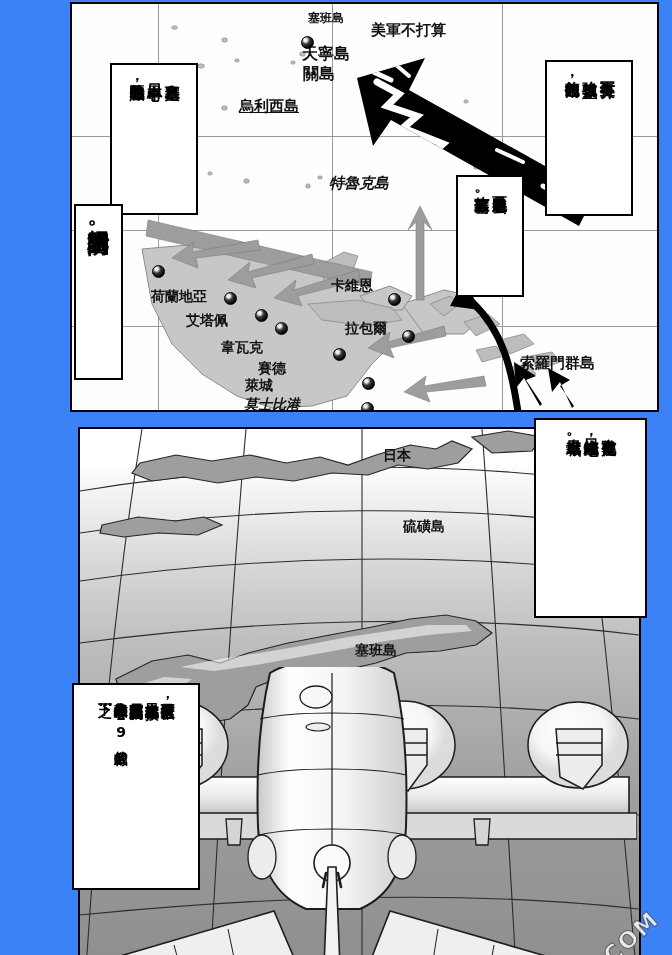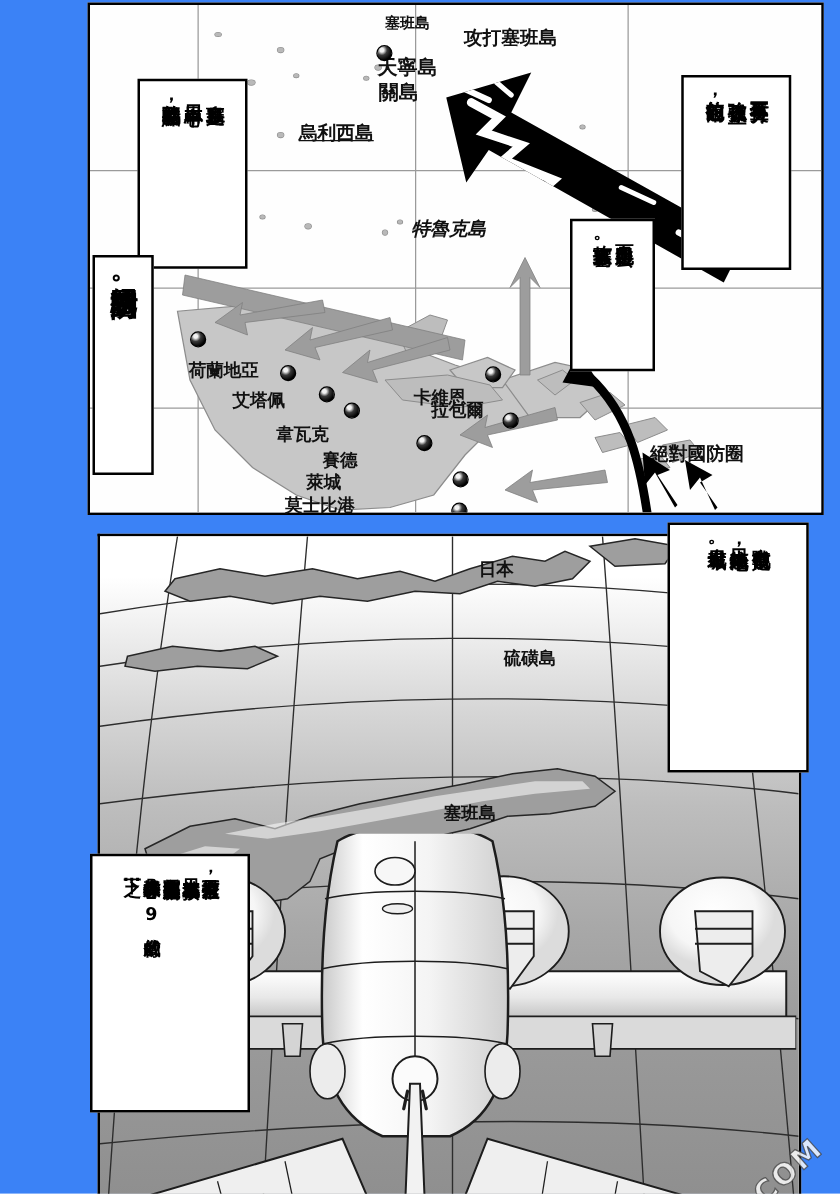--- a/index.html
+++ b/index.html
@@ -168,34 +168,34 @@
       <div class="dot" style="left:203px;top:318px;"></div>
       <div class="dot" style="left:261px;top:344px;"></div>
       <div class="dot" style="left:290px;top:373px;"></div>
       <div class="dot" style="left:289px;top:398px;"></div>
       <div class="dot" style="left:316px;top:289px;"></div>
       <div class="dot" style="left:330px;top:326px;"></div>
     </div>
   </div>
 
   <div class="mlabel" style="left:308px;top:10px;font-size:12px;">塞班島</div>
-  <div class="mlabel" style="left:371px;top:21px;font-size:15px;">攻打塞班島</div>
+  <div class="mlabel" style="left:371px;top:21px;font-size:15px;">美軍不打算</div>
   <div class="mlabel" style="left:302px;top:44px;font-size:16px;">天寧島</div>
   <div class="mlabel" style="left:292px;top:64px;font-size:16px;padding-left:11px;">關島</div>
   <div class="mlabel" style="left:239px;top:97px;font-size:15px;text-decoration:underline;">烏利西島</div>
   <div class="mlabel" style="left:329px;top:174px;font-size:15px;font-style:italic;">特魯克島</div>
   <div class="mlabel" style="left:151px;top:288px;font-size:14px;">荷蘭地亞</div>
   <div class="mlabel" style="left:186px;top:312px;font-size:14px;">艾塔佩</div>
   <div class="mlabel" style="left:221px;top:339px;font-size:14px;">韋瓦克</div>
   <div class="mlabel" style="left:258px;top:360px;font-size:14px;">賽德</div>
   <div class="mlabel" style="left:245px;top:377px;font-size:14px;">萊城</div>
-  <div class="mlabel" style="left:228px;top:396px;font-size:14px;">莫士比港</div>
-  <div class="mlabel" style="left:331px;top:277px;font-size:14px;margin-top:32px;">卡維恩</div>
+  <div class="mlabel" style="left:244px;top:396px;font-size:14px;font-style:italic;">莫士比港</div>
+  <div class="mlabel" style="left:331px;top:277px;font-size:14px;">卡維恩</div>
   <div class="mlabel" style="left:345px;top:320px;font-size:14px;">拉包爾</div>
-  <div class="mlabel" style="left:520px;top:354px;font-size:15px;">絕對國防圈</div>
+  <div class="mlabel" style="left:520px;top:354px;font-size:15px;">索羅門群島</div>
 
   <div class="bubble" style="left:110px;top:63px;width:84px;height:148px;">
     <div class="vtext" style="font-size:15px;">塞班島是
 日本心目中
 的戰略要點，</div>
   </div>
 
   <div class="bubble" style="left:545px;top:60px;width:84px;height:152px;">
     <div class="vtext" style="font-size:15px;">美軍不打算
 強攻被孤立

